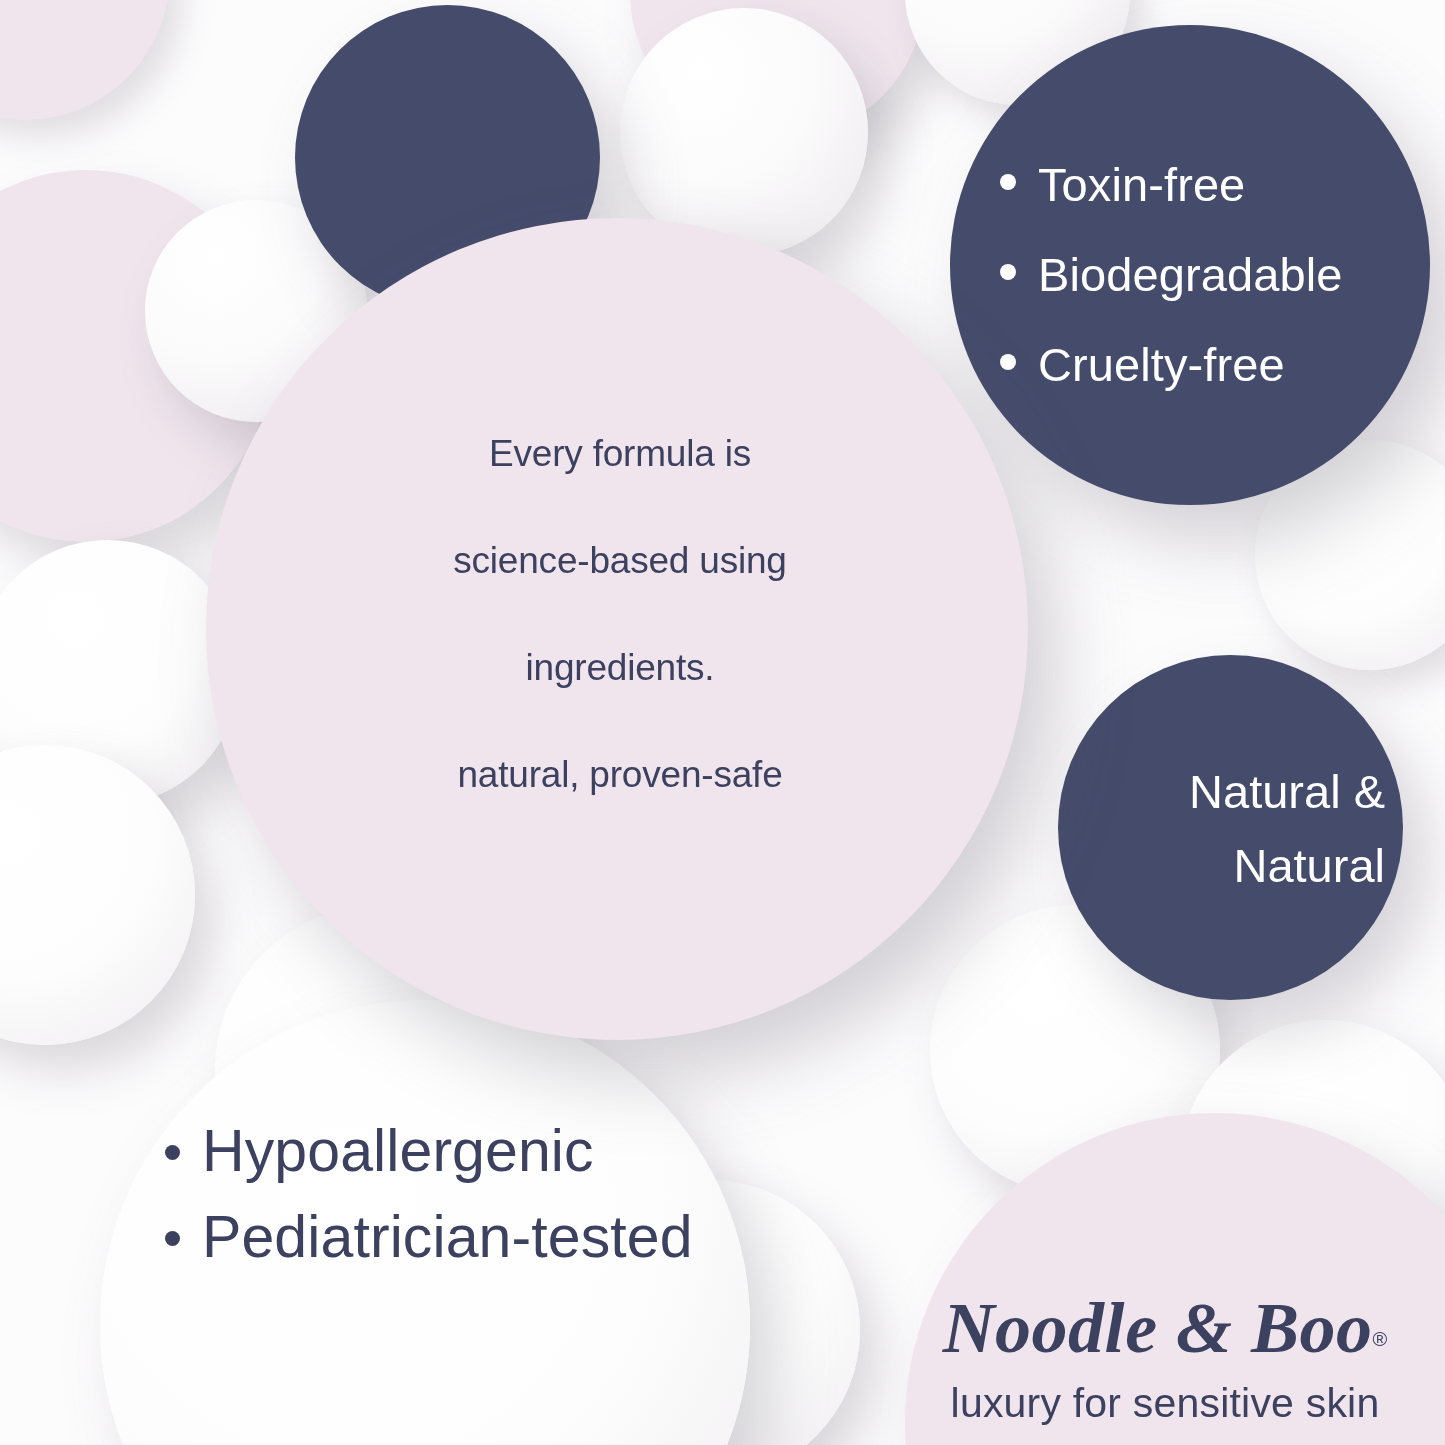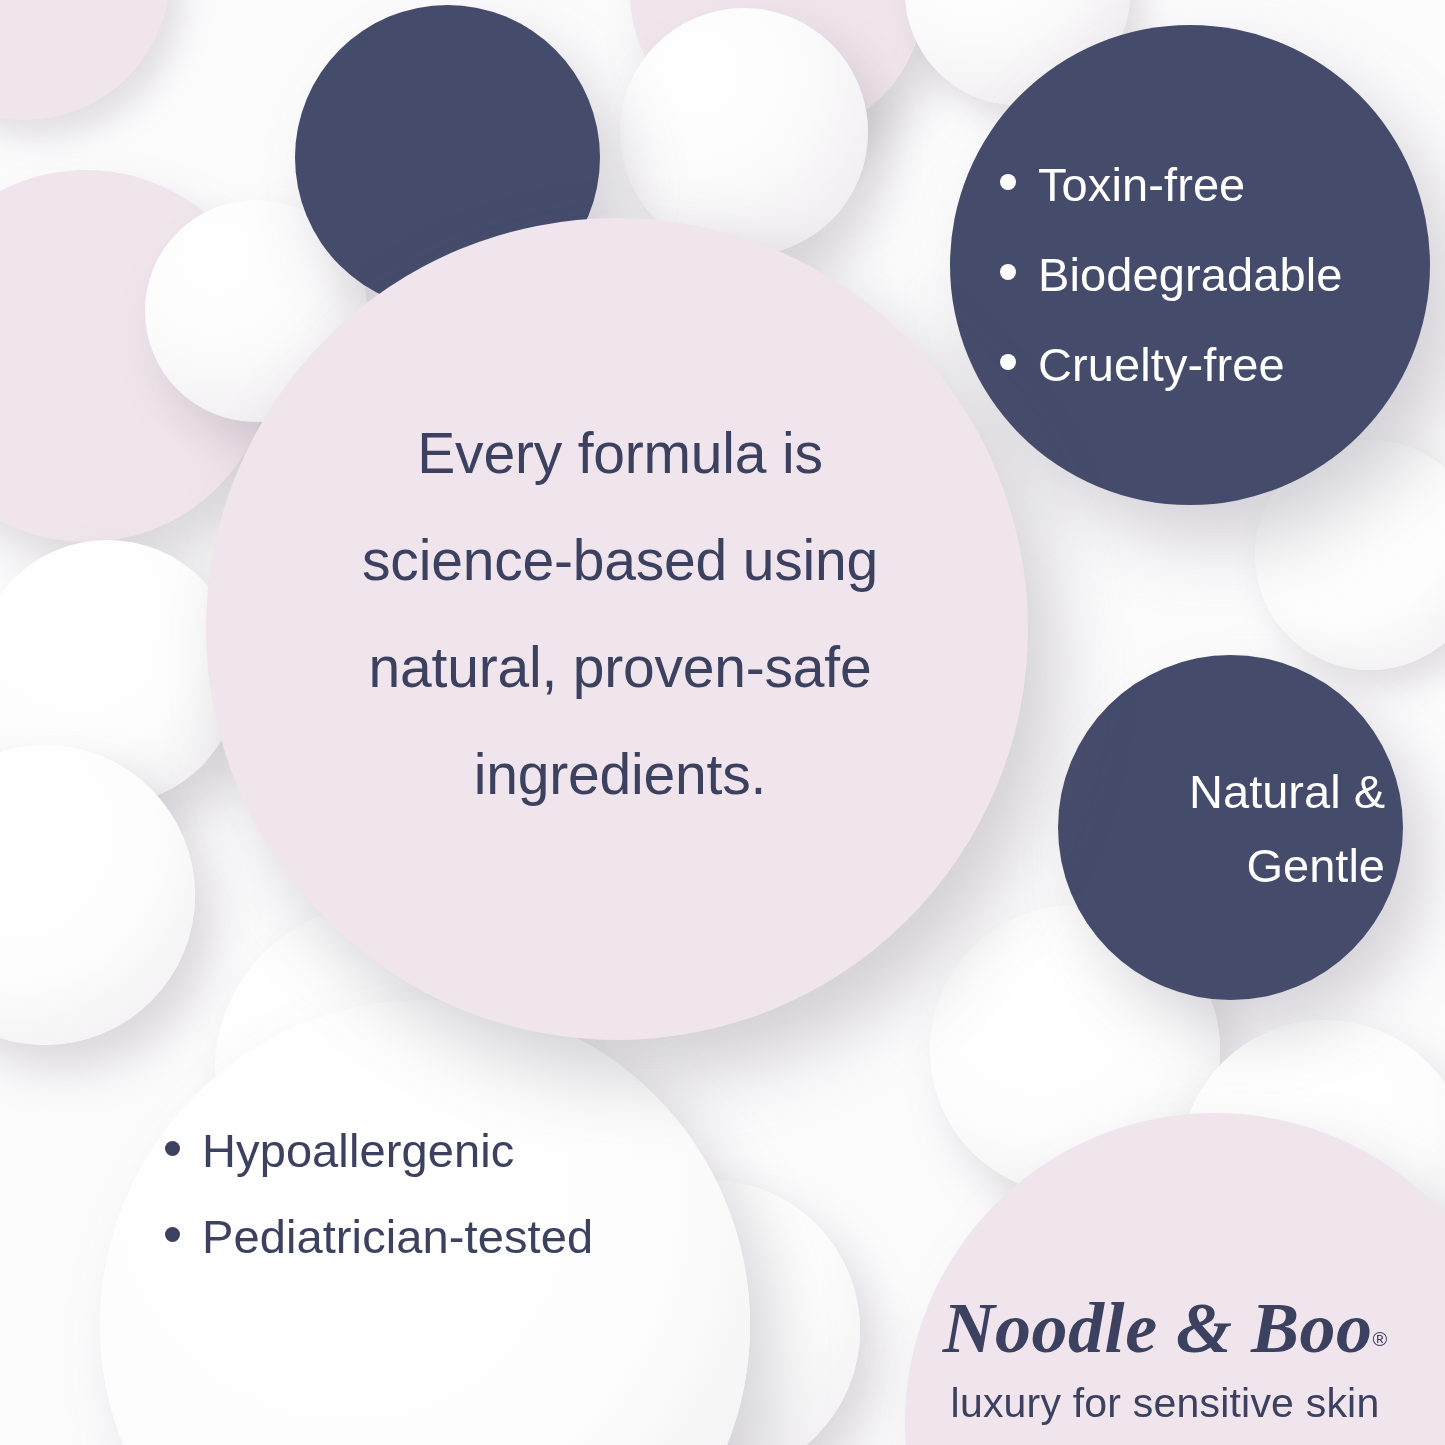--- a/index.html
+++ b/index.html
@@ -49,21 +49,21 @@
     justify-content: center;
   }
 
   
   #main-statement {
     left: 300px;
     top: 400px;
     width: 640px;
     text-align: center;
     color: #3c4160;
-    font-size: 57px;
+    font-size: 37px;
     line-height: 107px;
     font-weight: 300;
     letter-spacing: -0.2px;
   }
   #main-statement .strong { font-weight: 400; }
 
   
   #toxin-list {
     left: 1000px;
     top: 140px;
@@ -80,21 +80,21 @@
     background: #ffffff; margin-right: 22px; flex: 0 0 auto;
     position: relative; top: -11px;
   }
 
   
   #tested-list {
     left: 165px;
     top: 1108px;
     width: 600px;
     color: #3c4160;
-    font-size: 47px;
+    font-size: 59px;
     line-height: 86px;
     font-weight: 300;
     letter-spacing: 0.1px;
   }
   #tested-list .row { display: flex; align-items: baseline; white-space: nowrap; }
   #tested-list .dot {
     width: 15px; height: 15px; border-radius: 50%;
     background: #3c4160; margin-right: 22px; flex: 0 0 auto;
     position: relative; top: -11px;
   }
@@ -198,34 +198,34 @@
     <div class="row">
       <span class="dot"></span>
       <span>Pediatrician-tested</span>
     </div>
   </div>
 
   <div class="circle c-navy sh-lg" style="left:1058px; top:655px; width:345px; height:345px;"></div>
 
   <div class="text-wrap" id="natural-gentle">
     <div>Natural &amp;</div>
-    <div>Gentle</div>
+    <div>Natural</div>
   </div>
 
   <div class="circle c-pink sh-xl" style="left:206px; top:218px; width:822px; height:822px;"></div>
 
   <div class="text-wrap" id="main-statement">
     <div>Every formula is</div>
     <div>
       <span class="strong">science-based</span><span> using</span>
     </div>
+    <div>ingredients.</div>
     <div>
       <span class="strong">natural, proven-safe</span>
     </div>
-    <div>ingredients.</div>
   </div>
 
   <div class="circle c-pink sh-lg" style="left:905px; top:1113px; width:620px; height:620px;"></div>
 
   <div class="text-wrap" id="logo-block">
     <div id="logo-wordmark">
       <span>Noodle &amp; Boo</span><span id="logo-reg">®</span>
     </div>
     <div id="logo-tagline">luxury for sensitive skin</div>
   </div>

